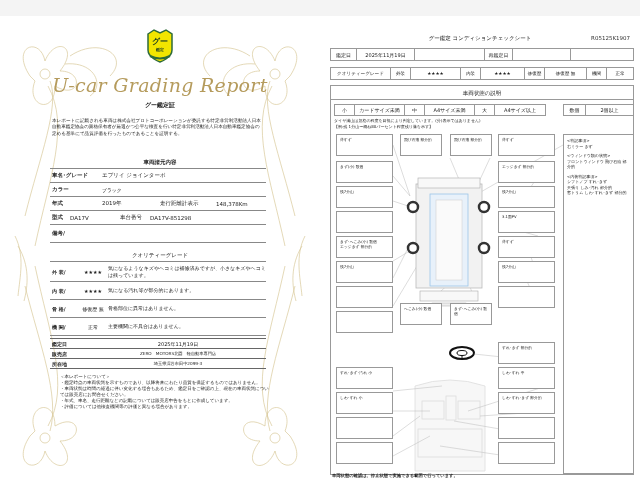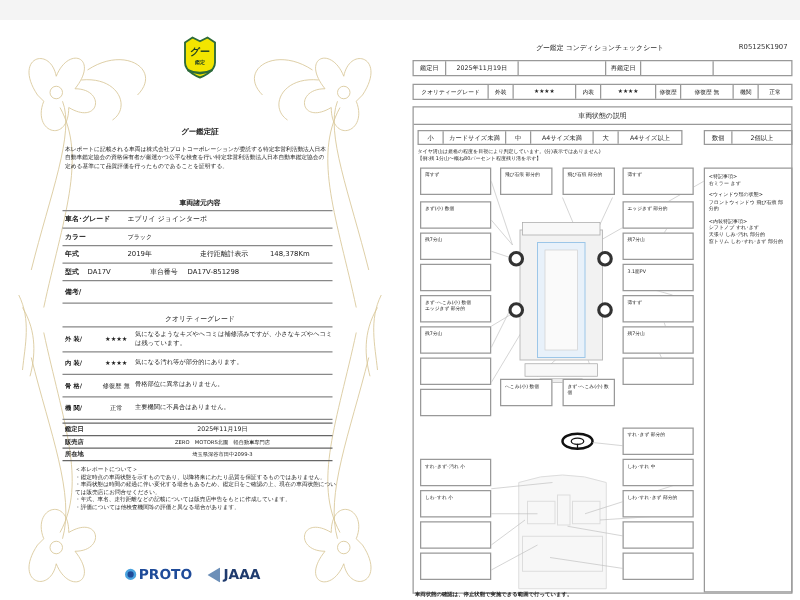--- a/index.html
+++ b/index.html
@@ -73,20 +73,21 @@
 
   <div class="logo">
     <svg width="28" height="36" viewBox="0 0 28 36">
       <path d="M2 6 L8 2 L14 5 L20 2 L26 6 L26 22 C26 30 14 34 14 34 C14 34 2 30 2 22 Z" fill="#f2e500" stroke="#2e6b3a" stroke-width="1.5"></path>
       <path d="M4 28 Q14 33 24 28" stroke="#2e6b3a" stroke-width="2" fill="none"></path>
     </svg>
     <div style="position:absolute;left:0;top:8px;width:28px;text-align:center;font-size:8px;font-weight:bold;color:#1a3d22">グー</div>
     <div style="position:absolute;left:0;top:19px;width:28px;text-align:center;font-size:4px;font-weight:bold;color:#1a3d22">鑑定</div>
   </div>
 
+  <div class="title">U-car Grading Report</div>
   <div class="subtitle">グー鑑定証</div>
   <div class="intro">本レポートに記載される車両は株式会社プロトコーポレーションが委託する特定非営利活動法人日本自動車鑑定協会の資格保有者が厳選かつ公平な検査を行い特定非営利活動法人日本自動車鑑定協会の定める基準にて品質評価を行ったものであることを証明する。</div>
 
   <div class="sechead" style="top:143px">車両諸元内容</div>
   <div style="position:absolute;left:50px;top:152px;width:216px;border-top:1px solid #888"></div>
 
   <div class="tbl" style="top:153px">
     <div class="row">
       <span class="k" style="width:52px">車名･グレード</span>
       <span>エブリイ ジョインターボ</span>
@@ -154,32 +155,20 @@
   </div>
 
   <div class="notes" style="top:358px">
     <div>＜本レポートについて＞</div>
     <div>・鑑定時点の車両状態を示すものであり、以降将来にわたり品質を保証するものではありません。</div>
     <div>・車両状態は時間の経過に伴い変化する場合もあるため、鑑定日をご確認の上、現在の車両状態については販売店にお問合せください。</div>
     <div>・年式、車名、走行距離などの記載については販売店申告をもとに作成しています。</div>
     <div>・評価については他検査機関等の評価と異なる場合があります。</div>
   </div>
 
-  <div class="footlogos">
-    <div class="proto">
-      <span style="display:inline-block;width:9px;height:9px;border-radius:50%;background:#1f4b99;border:2px solid #4aa3df"></span>
-      <span>PROTO</span>
-    </div>
-    <div class="jaaa">
-      <svg style="position:static" width="10" height="12" viewBox="0 0 10 12">
-          <path d="M10 0 L0 6 L10 12 Z" fill="#6c8fb8"></path>
-        </svg>
-      <span>JAAA</span>
-    </div>
-  </div>
 </div>
 
 <div class="page" id="right">
   <div class="rtitle">グー鑑定 コンディションチェックシート</div>
   <div class="rid">R05125K1907</div>
 
   <div class="hdr" style="top:32px">
     <div style="width:26px">鑑定日</div>
     <div style="width:58px">2025年11月19日</div>
     <div style="width:70px"></div>

